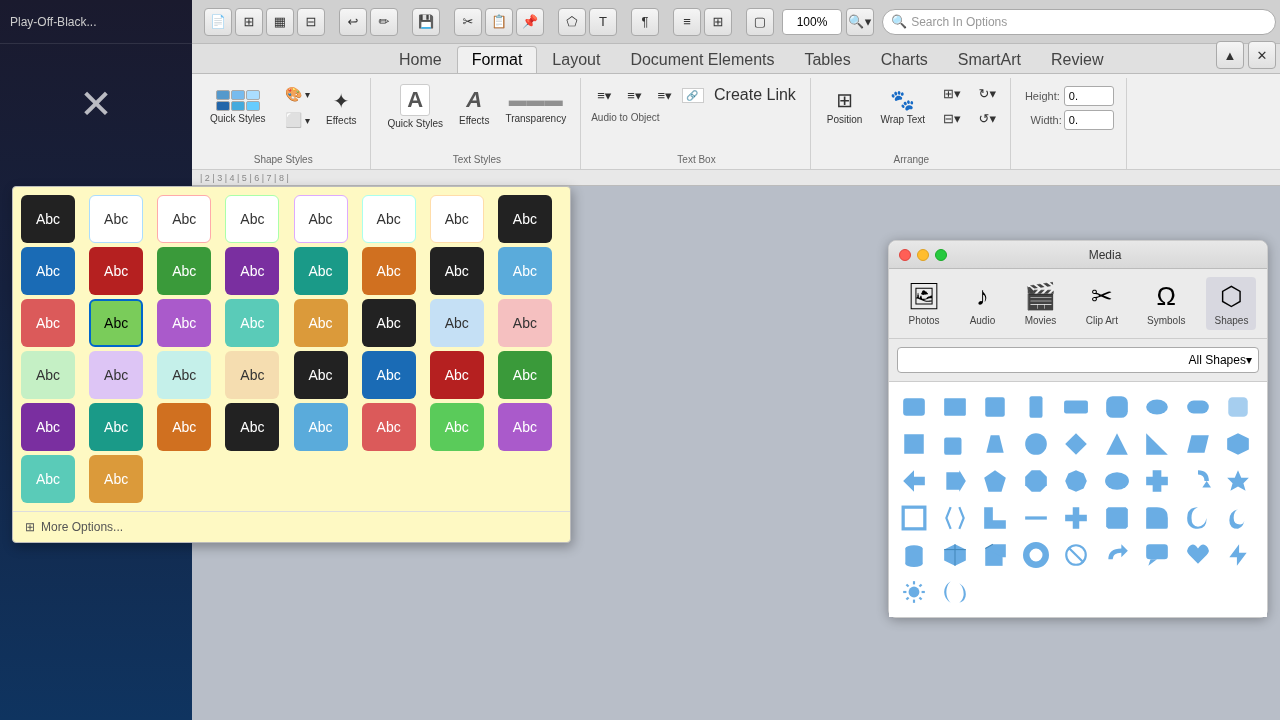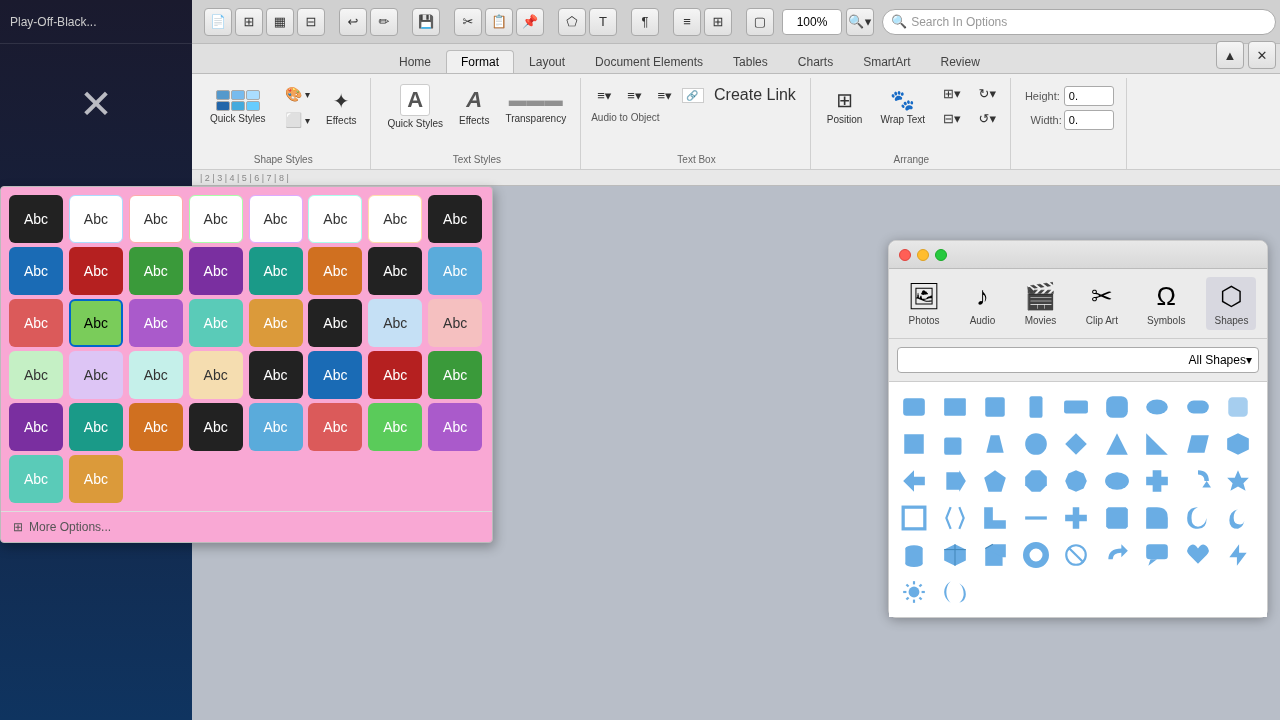--- a/index.html
+++ b/index.html
@@ -38,21 +38,21 @@
       font-size: 12px; color: #999;
     }
 
     
     .nav-tabs {
       height: 30px; background: #e0e0e0;
       display: flex; align-items: flex-end;
       padding-left: 192px; border-bottom: 1px solid #bbb;
     }
     .nav-tab {
-      padding: 4px 14px; font-size: 12px; border-radius: 4px 4px 0 0;
+      padding: 4px 14px; font-size: 16px; border-radius: 4px 4px 0 0;
       cursor: pointer; color: #444; border: 1px solid transparent; border-bottom: none;
     }
     .nav-tab.active {
       background: #f0f0f0; border-color: #bbb; border-bottom-color: #f0f0f0; color: #000;
     }
 
     
     .ribbon {
       height: 96px; background: #f0f0f0;
       display: flex; align-items: stretch;
@@ -78,22 +78,22 @@
       position: absolute; top: 0; left: 0; width: 192px; height: 720px;
       background: linear-gradient(to bottom, #1a1a2e 0%, #16213e 40%, #0f3460 100%);
     }
     .sidebar-title {
       height: 44px; display: flex; align-items: center; padding: 0 10px;
       color: #ccc; font-size: 12px; border-bottom: 1px solid rgba(255,255,255,0.1);
     }
 
     
     .quick-styles-dropdown {
-      position: absolute; top: 186px; left: 0; width: 493px;
-      background: #f9a8d4; border: 1px solid #bbb; border-radius: 4px;
+      position: absolute; top: 186px; left: 12px; width: 559px;
+      background: #fef9c3; border: 1px solid #bbb; border-radius: 4px;
       box-shadow: 2px 4px 12px rgba(0,0,0,0.3);
       z-index: 100;
     }
     .qs-grid {
       display: grid; grid-template-columns: repeat(8, 1fr);
       gap: 4px; padding: 8px;
     }
     .qs-cell {
       width: 54px; height: 48px; border-radius: 6px;
       display: flex; align-items: center; justify-content: center;
@@ -532,20 +532,21 @@
     <span>⊞</span>
     <span>More Options...</span>
   </div>
 </div>
 
 <div class="media-panel">
   <div class="media-titlebar">
     <div class="traffic-light tl-red"></div>
     <div class="traffic-light tl-yellow"></div>
     <div class="traffic-light tl-green"></div>
+    <div class="media-title">Media</div>
   </div>
 
   <div class="media-icons">
     <div class="media-icon-item">
       <span class="media-icon-symbol">🖼</span>
       <span class="media-icon-label">Photos</span>
     </div>
     <div class="media-icon-item">
       <span class="media-icon-symbol">♪</span>
       <span class="media-icon-label">Audio</span>

